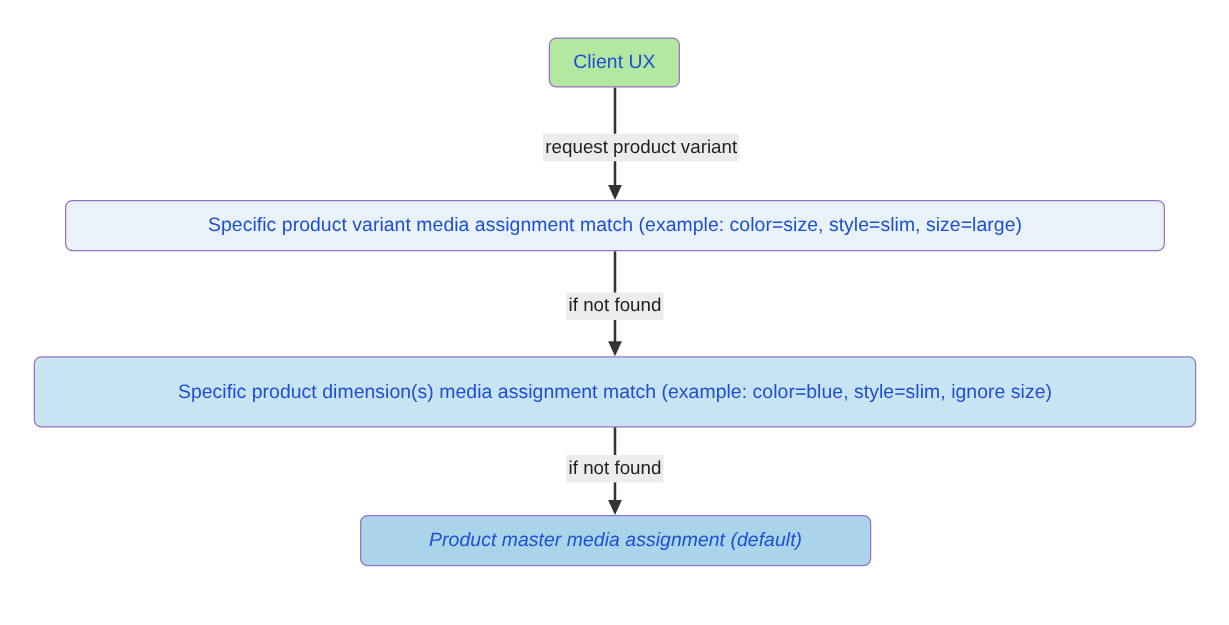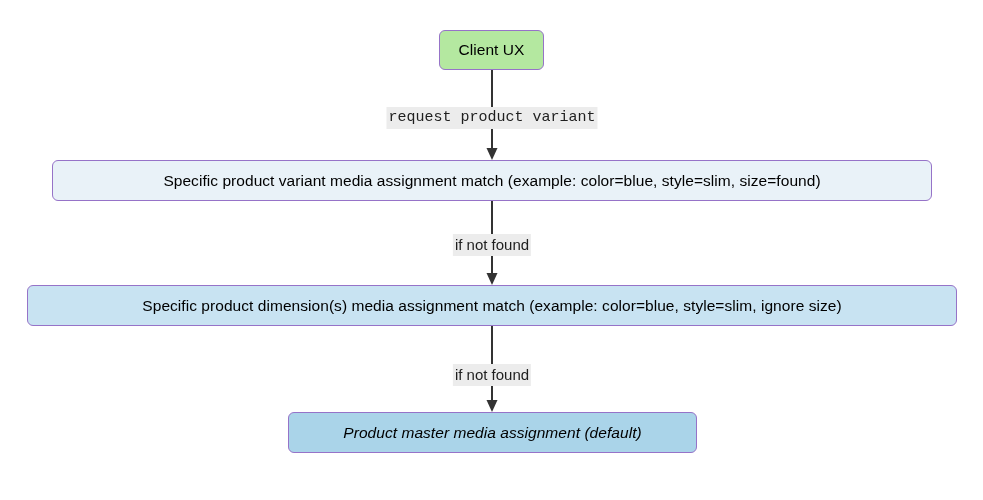--- a/index.html
+++ b/index.html
@@ -23,21 +23,21 @@
   
   .node {
     position: absolute;
     box-sizing: border-box;
     border: 1px solid #9673c8;
     border-radius: 6px;
     display: flex;
     align-items: center;
     justify-content: center;
     font-size: 15.5px;
-    color: #000000;
+    color: #1d4ed8;
     line-height: 1;
     white-space: nowrap;
     letter-spacing: 0.05px;
   }
 
   .node-start {
     left: 439px;
     top: 30px;
     width: 105px;
     height: 40px;
@@ -49,21 +49,21 @@
     top: 160px;
     width: 880px;
     height: 41px;
     background: #e9f2f8;
   }
 
   .node-dimension {
     left: 27px;
     top: 285px;
     width: 930px;
-    height: 41px;
+    height: 57px;
     background: #c8e3f2;
   }
 
   .node-master {
     left: 288px;
     top: 412px;
     width: 409px;
     height: 41px;
     background: #aad4e9;
     font-style: italic;
@@ -92,21 +92,21 @@
   .edge-label {
     position: absolute;
     background: #ececec;
     color: #1f1f1f;
     font-size: 15px;
     line-height: 1;
     padding: 3px 2px 4px 2px;
     white-space: nowrap;
     transform: translateX(-50%);
   }
-  .label-request { left: 492px; top: 107px; font-family: Liberation Mono, monospace; }
+  .label-request { left: 513px; top: 107px; }
   .label-notfound-1 { left: 492px; top: 234px; }
   .label-notfound-2 { left: 492px; top: 364px; }
 </style>
 </head>
 <body>
 
 <div id="diagram" style="background: rgb(255, 255, 255);">
 
   <svg class="edge" viewBox="0 0 983 500">
 
@@ -124,21 +124,21 @@
       <line class="edge-line" x1="492" y1="326" x2="492" y2="404" stroke="#333333"></line>
       <polygon class="edge-head" points="492,412 486.5,400 497.5,400" fill="#333333"></polygon>
     </g>
   </svg>
 
   <div class="node node-start" style="background: rgb(180, 232, 160); border-color: rgb(150, 115, 200);">
     <span>Client UX</span>
   </div>
 
   <div class="node node-variant" style="background: rgb(233, 242, 248); border-color: rgb(150, 115, 200);">
-    <span>Specific product variant media assignment match (example: color=blue, style=slim, size=found)</span>
+    <span>Specific product variant media assignment match (example: color=size, style=slim, size=large)</span>
   </div>
 
   <div class="node node-dimension" style="background: rgb(200, 227, 242); border-color: rgb(150, 115, 200);">
     <span>Specific product dimension(s) media assignment match (example: color=blue, style=slim, ignore size)</span>
   </div>
 
   <div class="node node-master" style="background: rgb(170, 212, 233); border-color: rgb(150, 115, 200);">
     <span>Product master media assignment (default)</span>
   </div>
 

